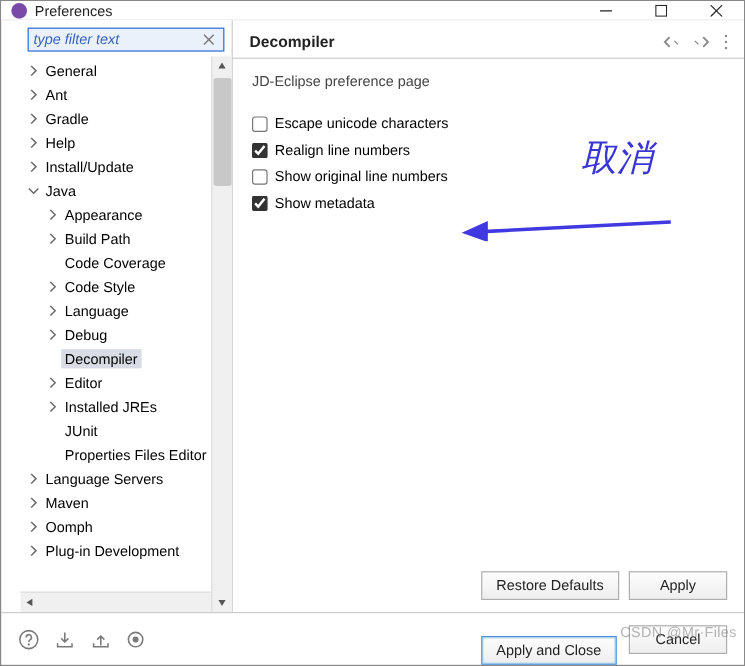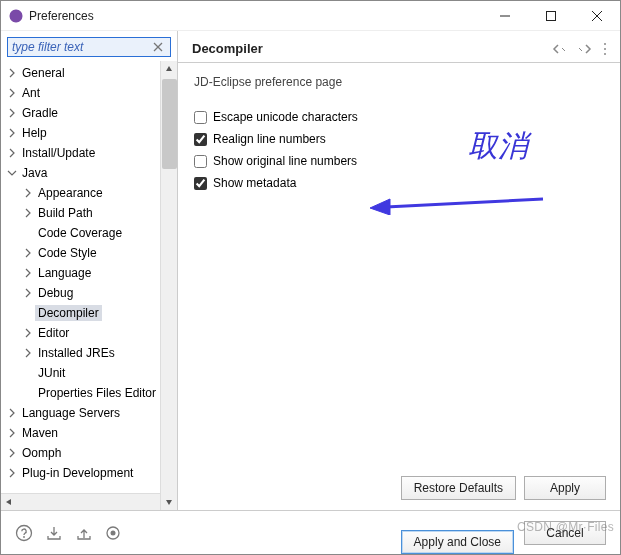--- a/index.html
+++ b/index.html
@@ -14,42 +14,42 @@
     position: relative;
   }
   .dialog {
     position: absolute; inset: 0;
     border: 1px solid #888;
     background: #fff;
     display: flex; flex-direction: column;
   }
   .titlebar {
     background: #fff;
-    height: 30px;
+    height: 16px;
     display: flex; align-items: center;
     padding-left: 8px;
     border-bottom: 1px solid #eee;
   }
   .titlebar-icon {
     width: 14px; height: 14px;
     background: radial-gradient(circle at 7px 7px, #7a4aa8 0 6px, transparent 7px);
     border-radius: 50%;
     margin-right: 6px;
   }
   .titlebar-text { flex: 1; color: #222; font-size: 12px; }
   .winbtns { display: flex; }
   .winbtn {
     width: 46px; height: 30px;
     display: flex; align-items: center; justify-content: center;
     color: #222;
   }
   .winbtn svg { width: 10px; height: 10px; }
 
   .body {
-    flex: 1; display: flex; min-height: 0;
+    flex: 1; display: flex; min-height: 0; margin-left: 16px;
   }
 
   .sidebar {
     width: 177px; min-width: 177px;
     border-right: 1px solid #ccc;
     display: flex; flex-direction: column;
     background: #fff;
     position: relative;
   }
   .filter-wrap { padding: 6px 6px 4px 6px; }

